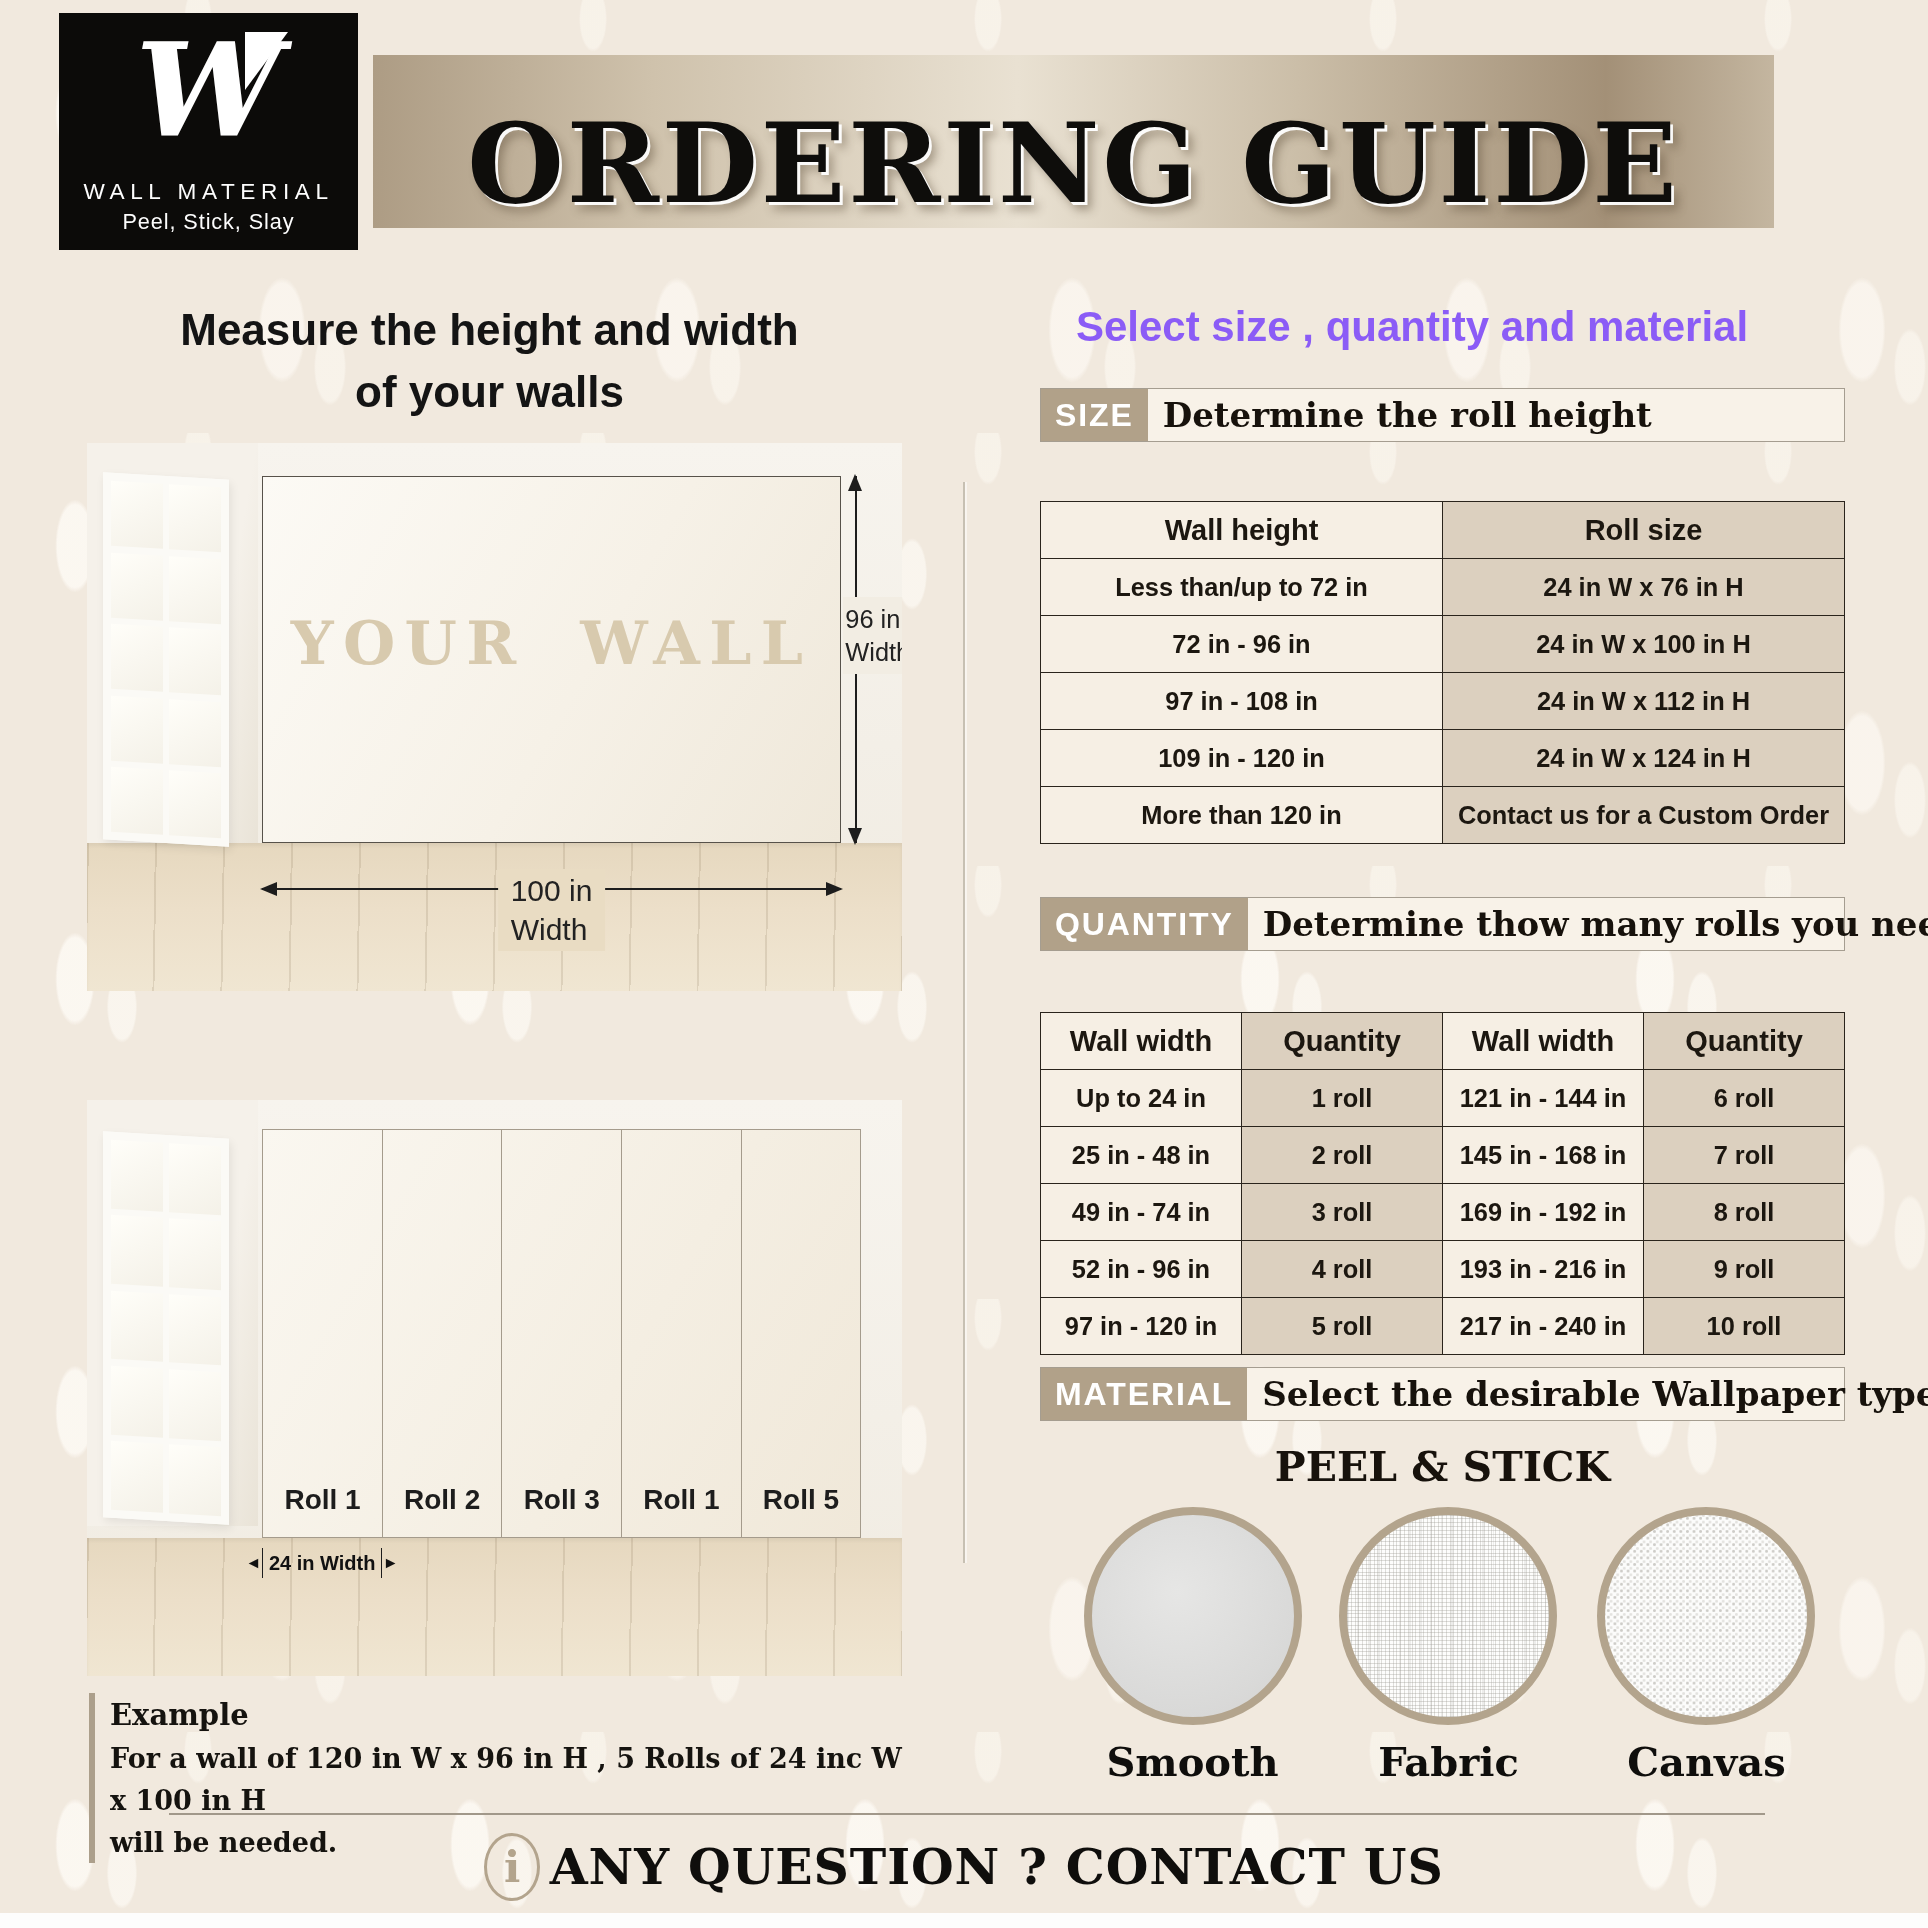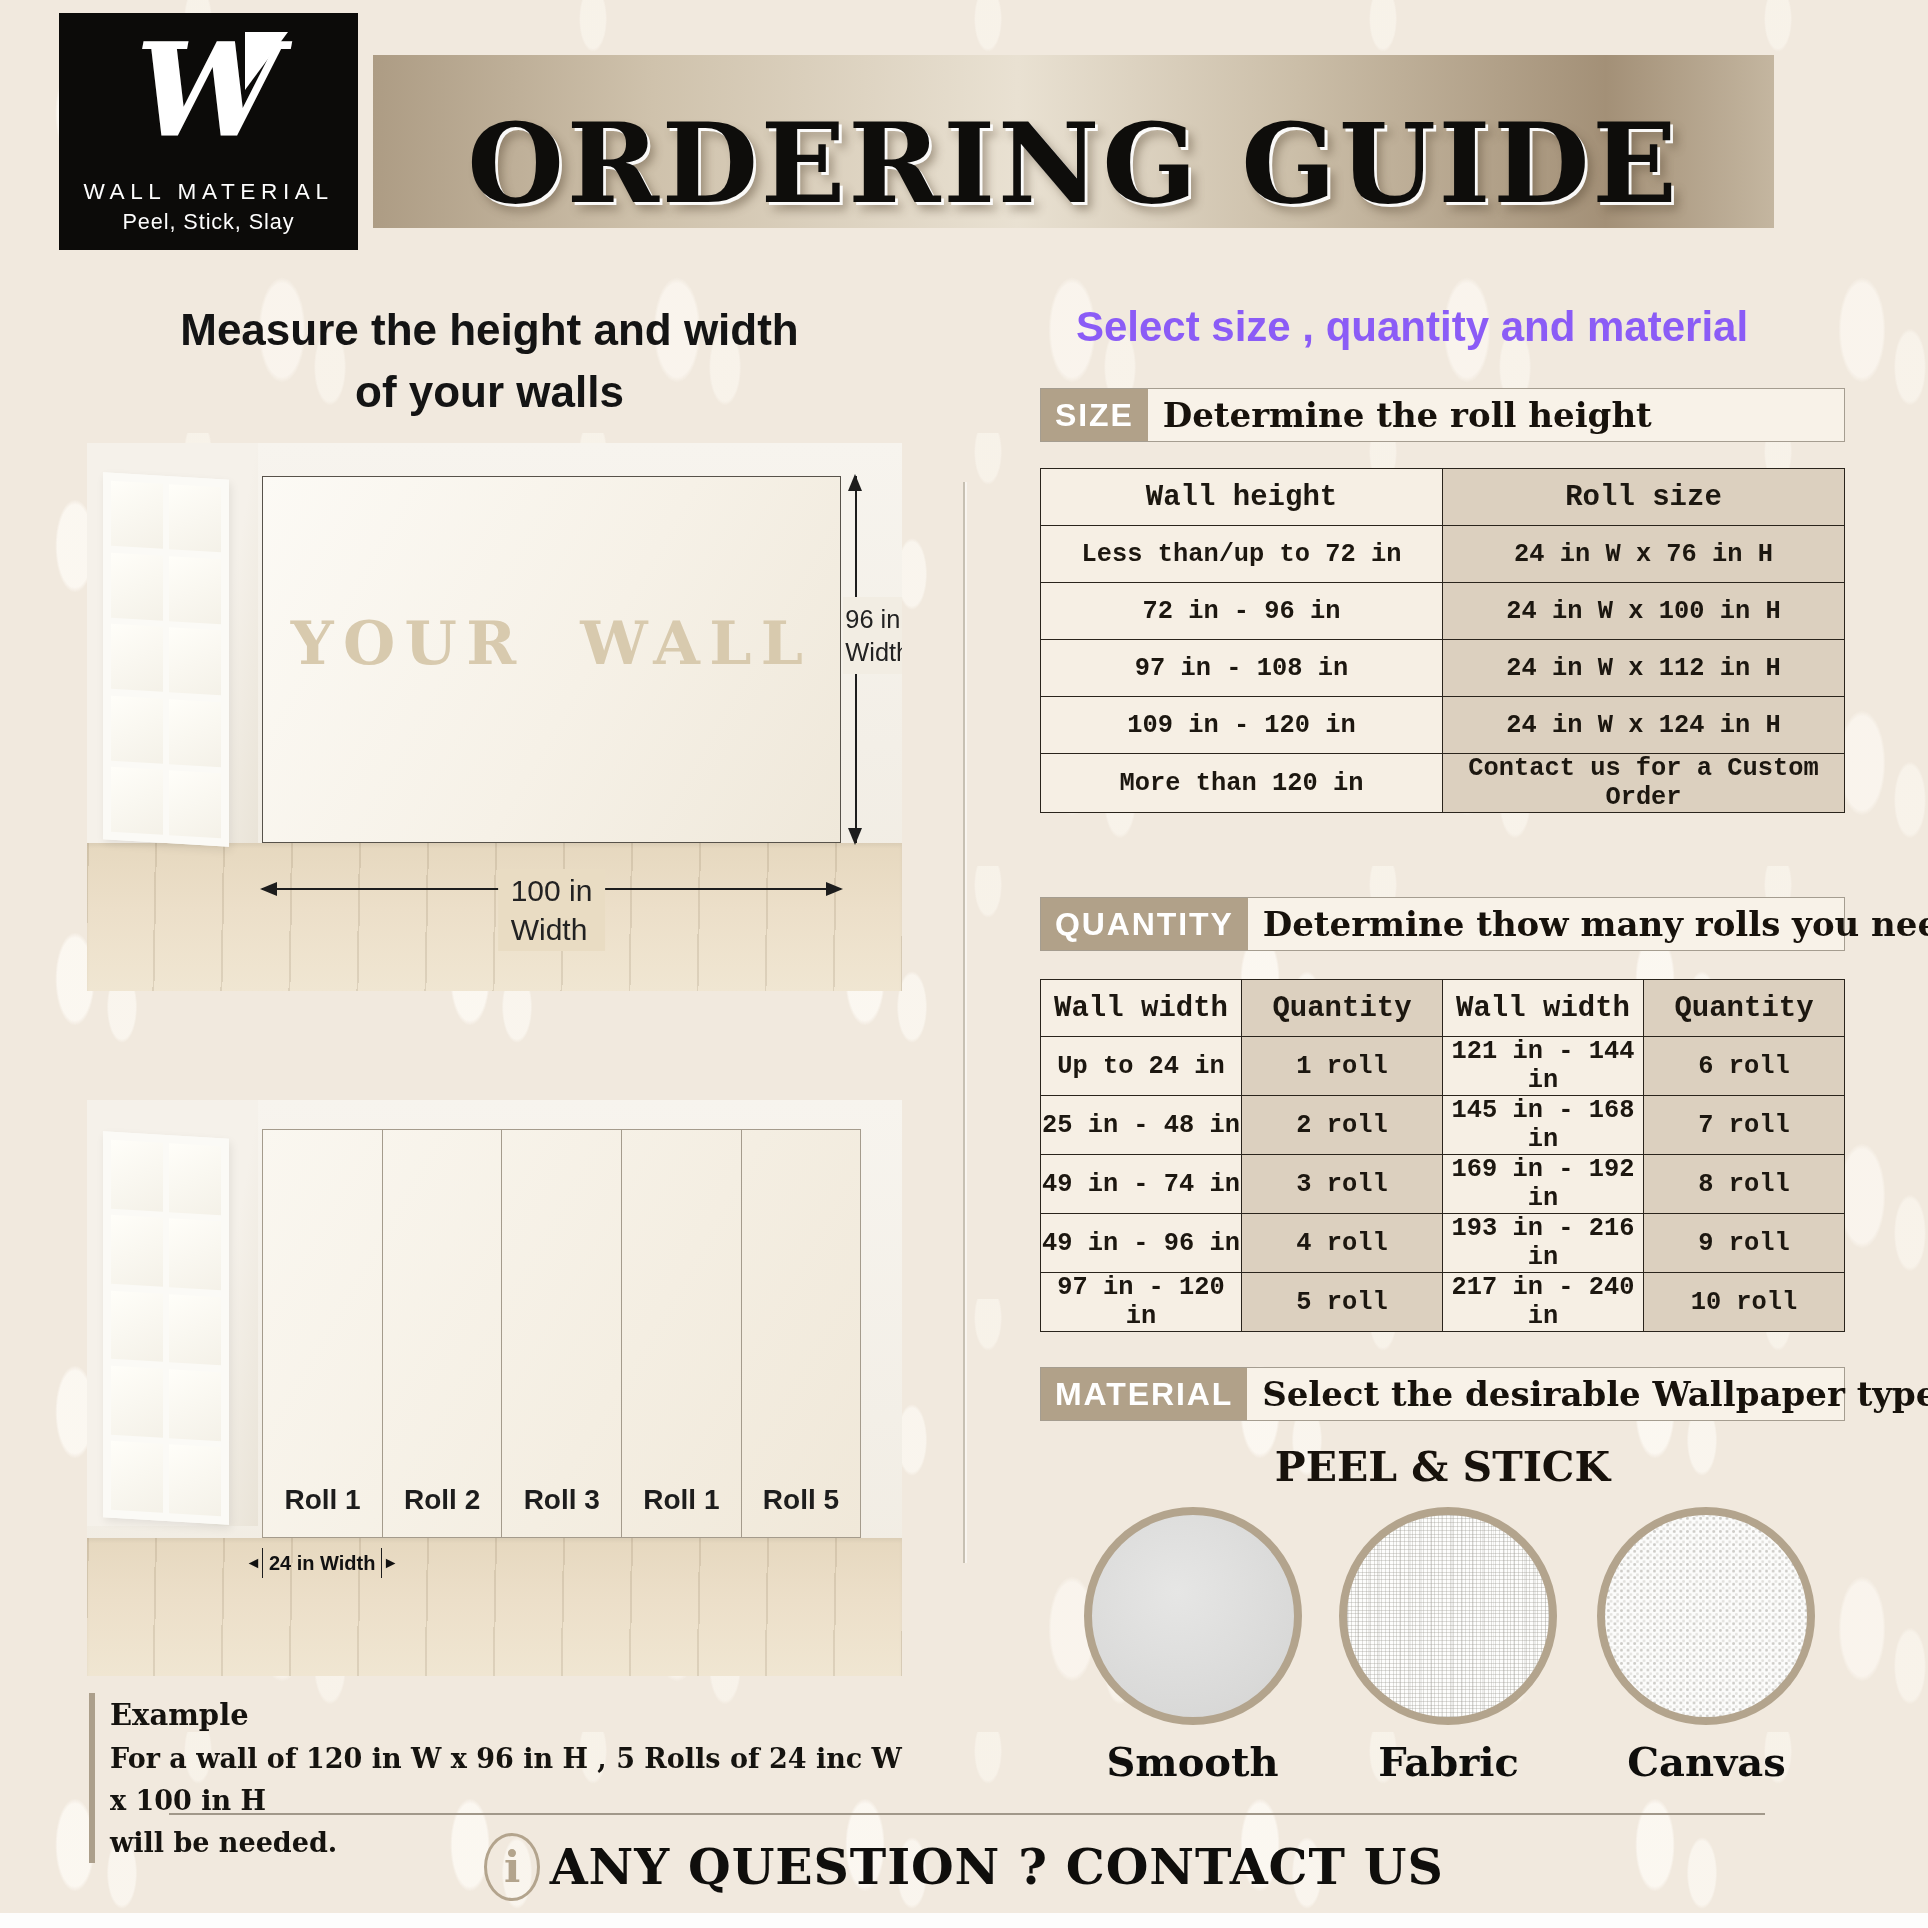--- a/index.html
+++ b/index.html
@@ -173,21 +173,21 @@
   .badge {
     background: #b1a189; color: #ffffff; display: flex; align-items: center;
     padding: 0 14px; font-weight: bold; font-size: 32px; letter-spacing: 1.9px;
   }
   .sec-title {
     display: flex; align-items: center; padding-left: 1px;
     font-family: "DejaVu Serif", serif; font-weight: bold; font-size: 34px; color: #17120c; white-space: nowrap;
   }
   table.guide {
     position: absolute; left: 1040px; width: 805px; border-collapse: collapse;
-    font-family: Liberation Mono, monospace; font-weight: bold; color: #1c1710;
+    font-family: Liberation Sans, sans-serif; font-weight: bold; color: #1c1710; margin-top: 33px;
   }
   .size-table { top: 468px; } .qty-table { top: 979px; }
   table.guide td, table.guide th { border: 1.9px solid #2a241c; height: 57px; text-align: center; }
   table.guide th { font-size: 29px; }
   table.guide td { font-size: 25.4px; }
   .col-cream { background: #f6efe4; }
   .col-beige { background: #dcd0bf; }
   .peel-stick {
     position: absolute; left: 1040px; top: 1443px; width: 805px; text-align: center;
     font-family: "DejaVu Serif", serif; font-weight: bold; font-size: 41px; color: #17120c;
@@ -399,21 +399,21 @@
       <td class="col-cream">145 in - 168 in</td>
       <td class="col-beige">7 roll</td>
     </tr>
     <tr>
       <td class="col-cream">49 in - 74 in</td>
       <td class="col-beige">3 roll</td>
       <td class="col-cream">169 in - 192 in</td>
       <td class="col-beige">8 roll</td>
     </tr>
     <tr>
-      <td class="col-cream">49 in - 96 in</td>
+      <td class="col-cream">52 in - 96 in</td>
       <td class="col-beige">4 roll</td>
       <td class="col-cream">193 in - 216 in</td>
       <td class="col-beige">9 roll</td>
     </tr>
     <tr>
       <td class="col-cream">97 in - 120 in</td>
       <td class="col-beige">5 roll</td>
       <td class="col-cream">217 in - 240 in</td>
       <td class="col-beige">10 roll</td>
     </tr>

